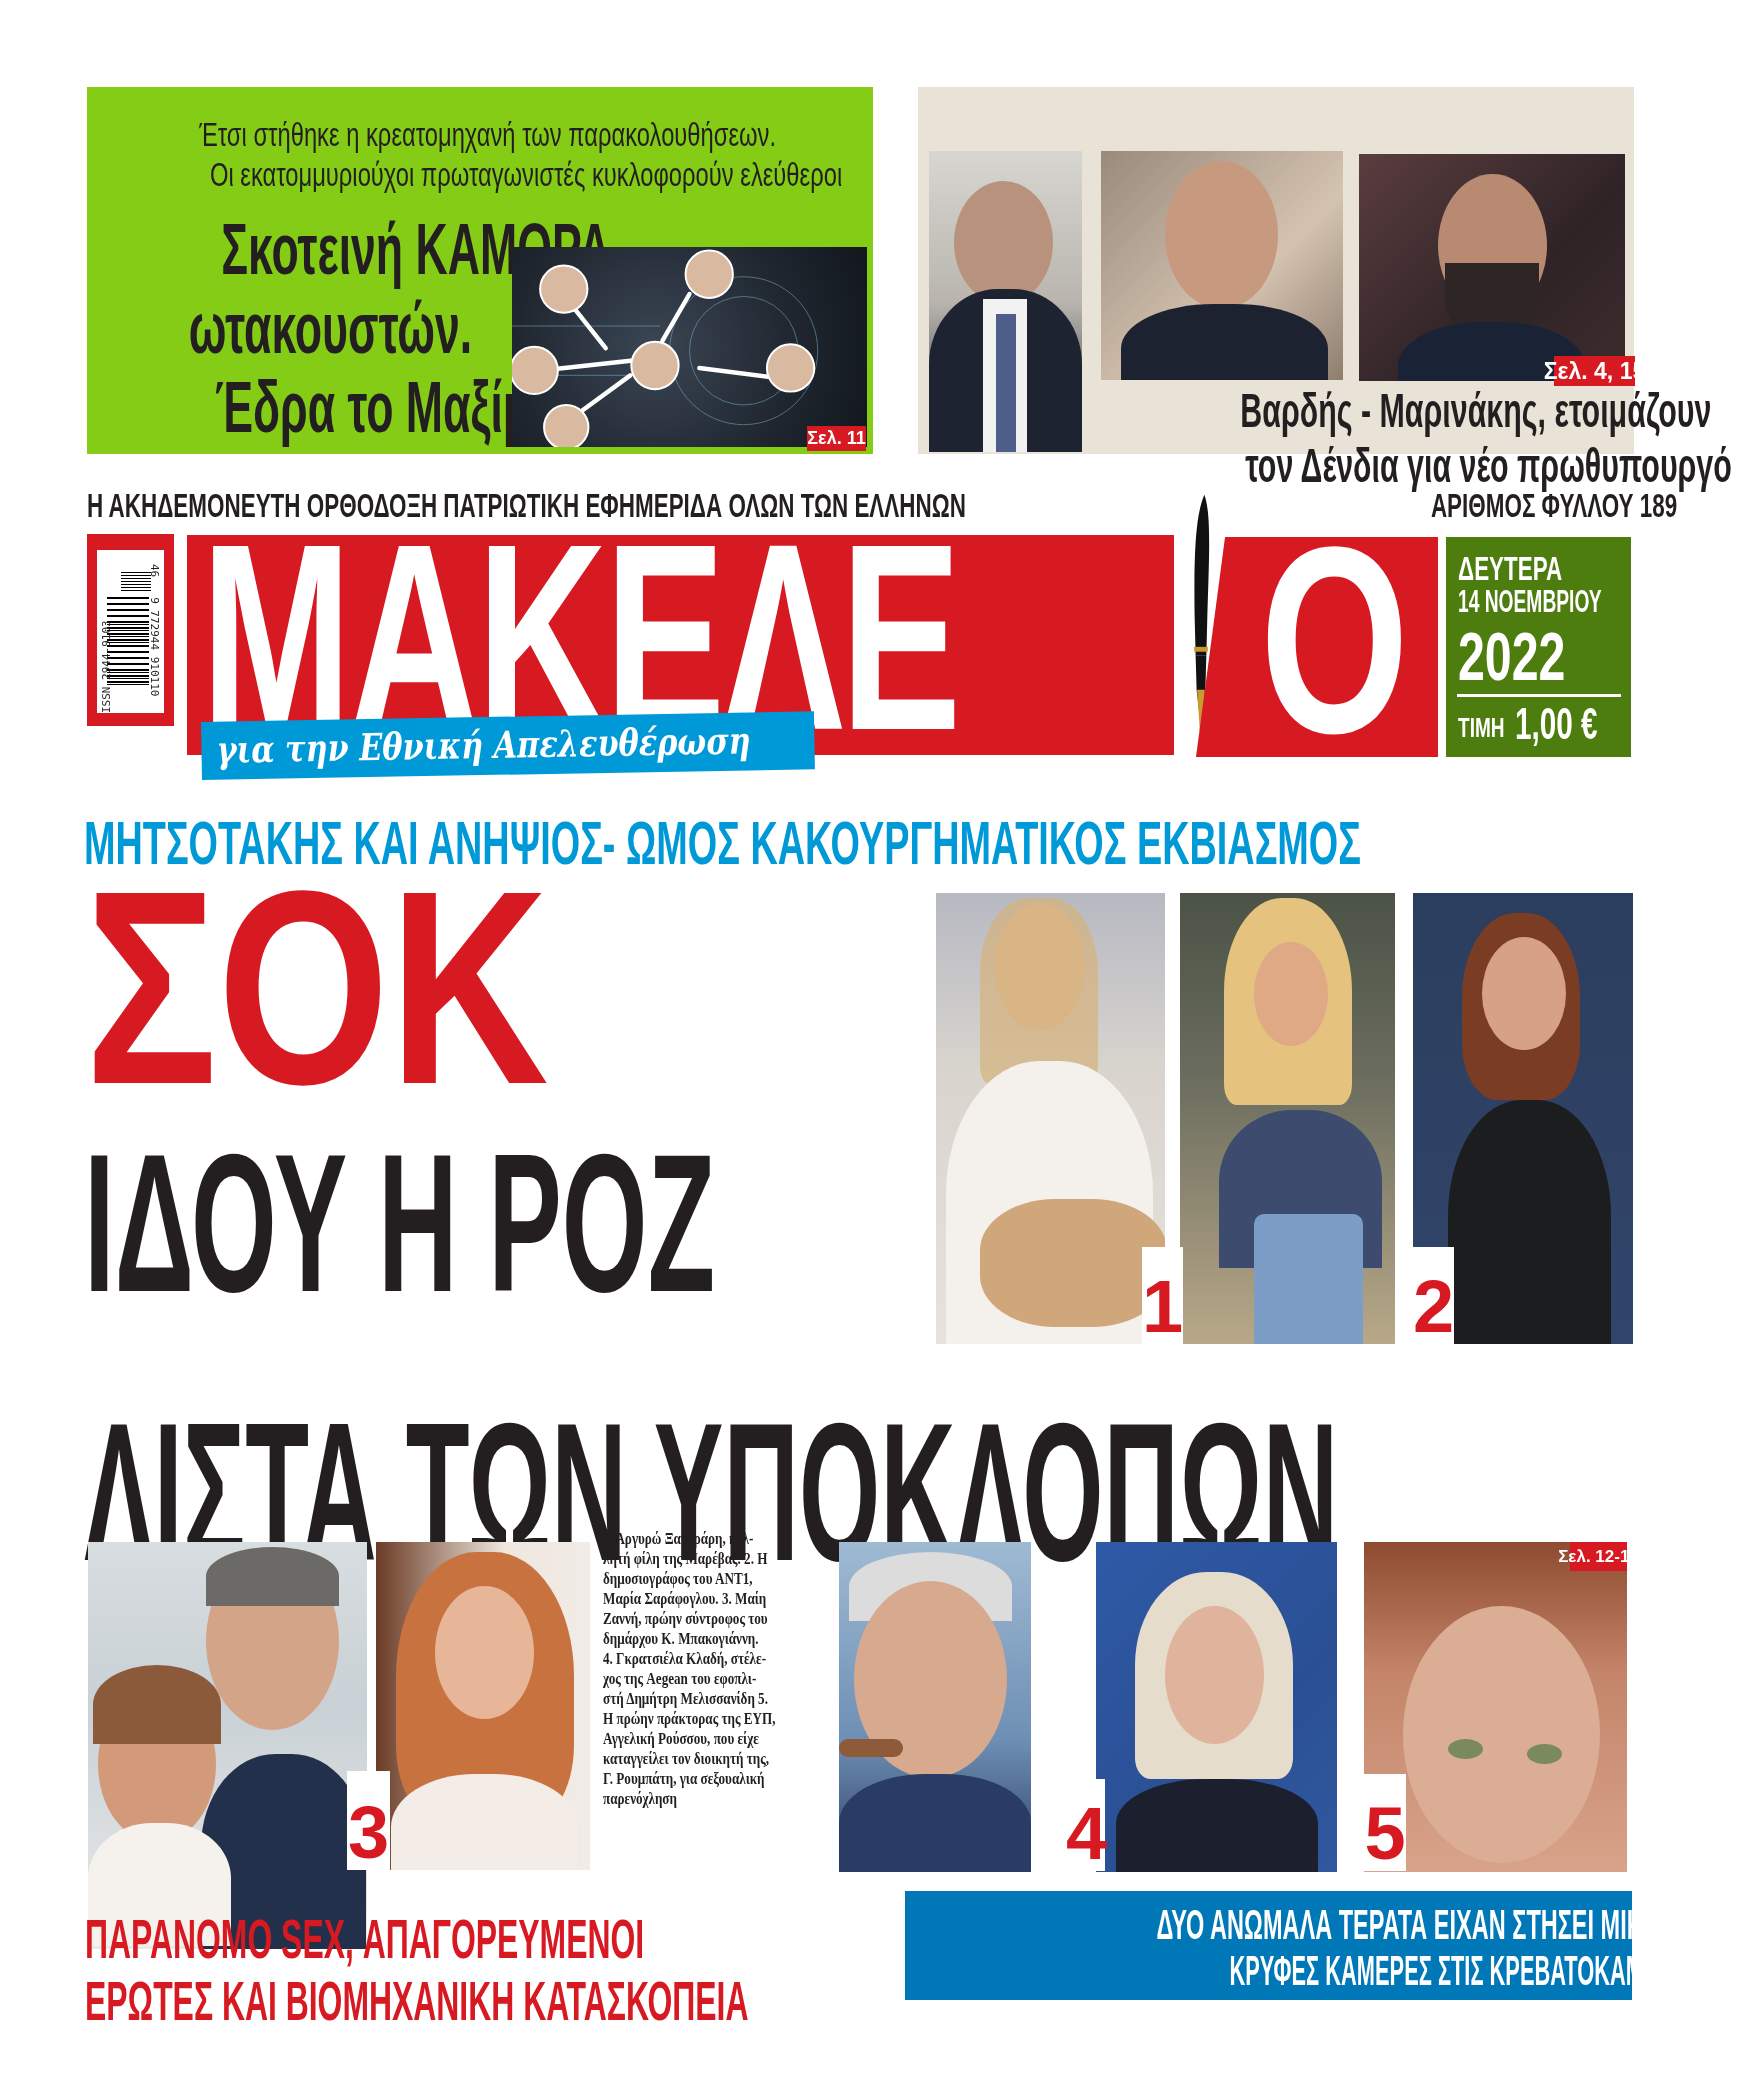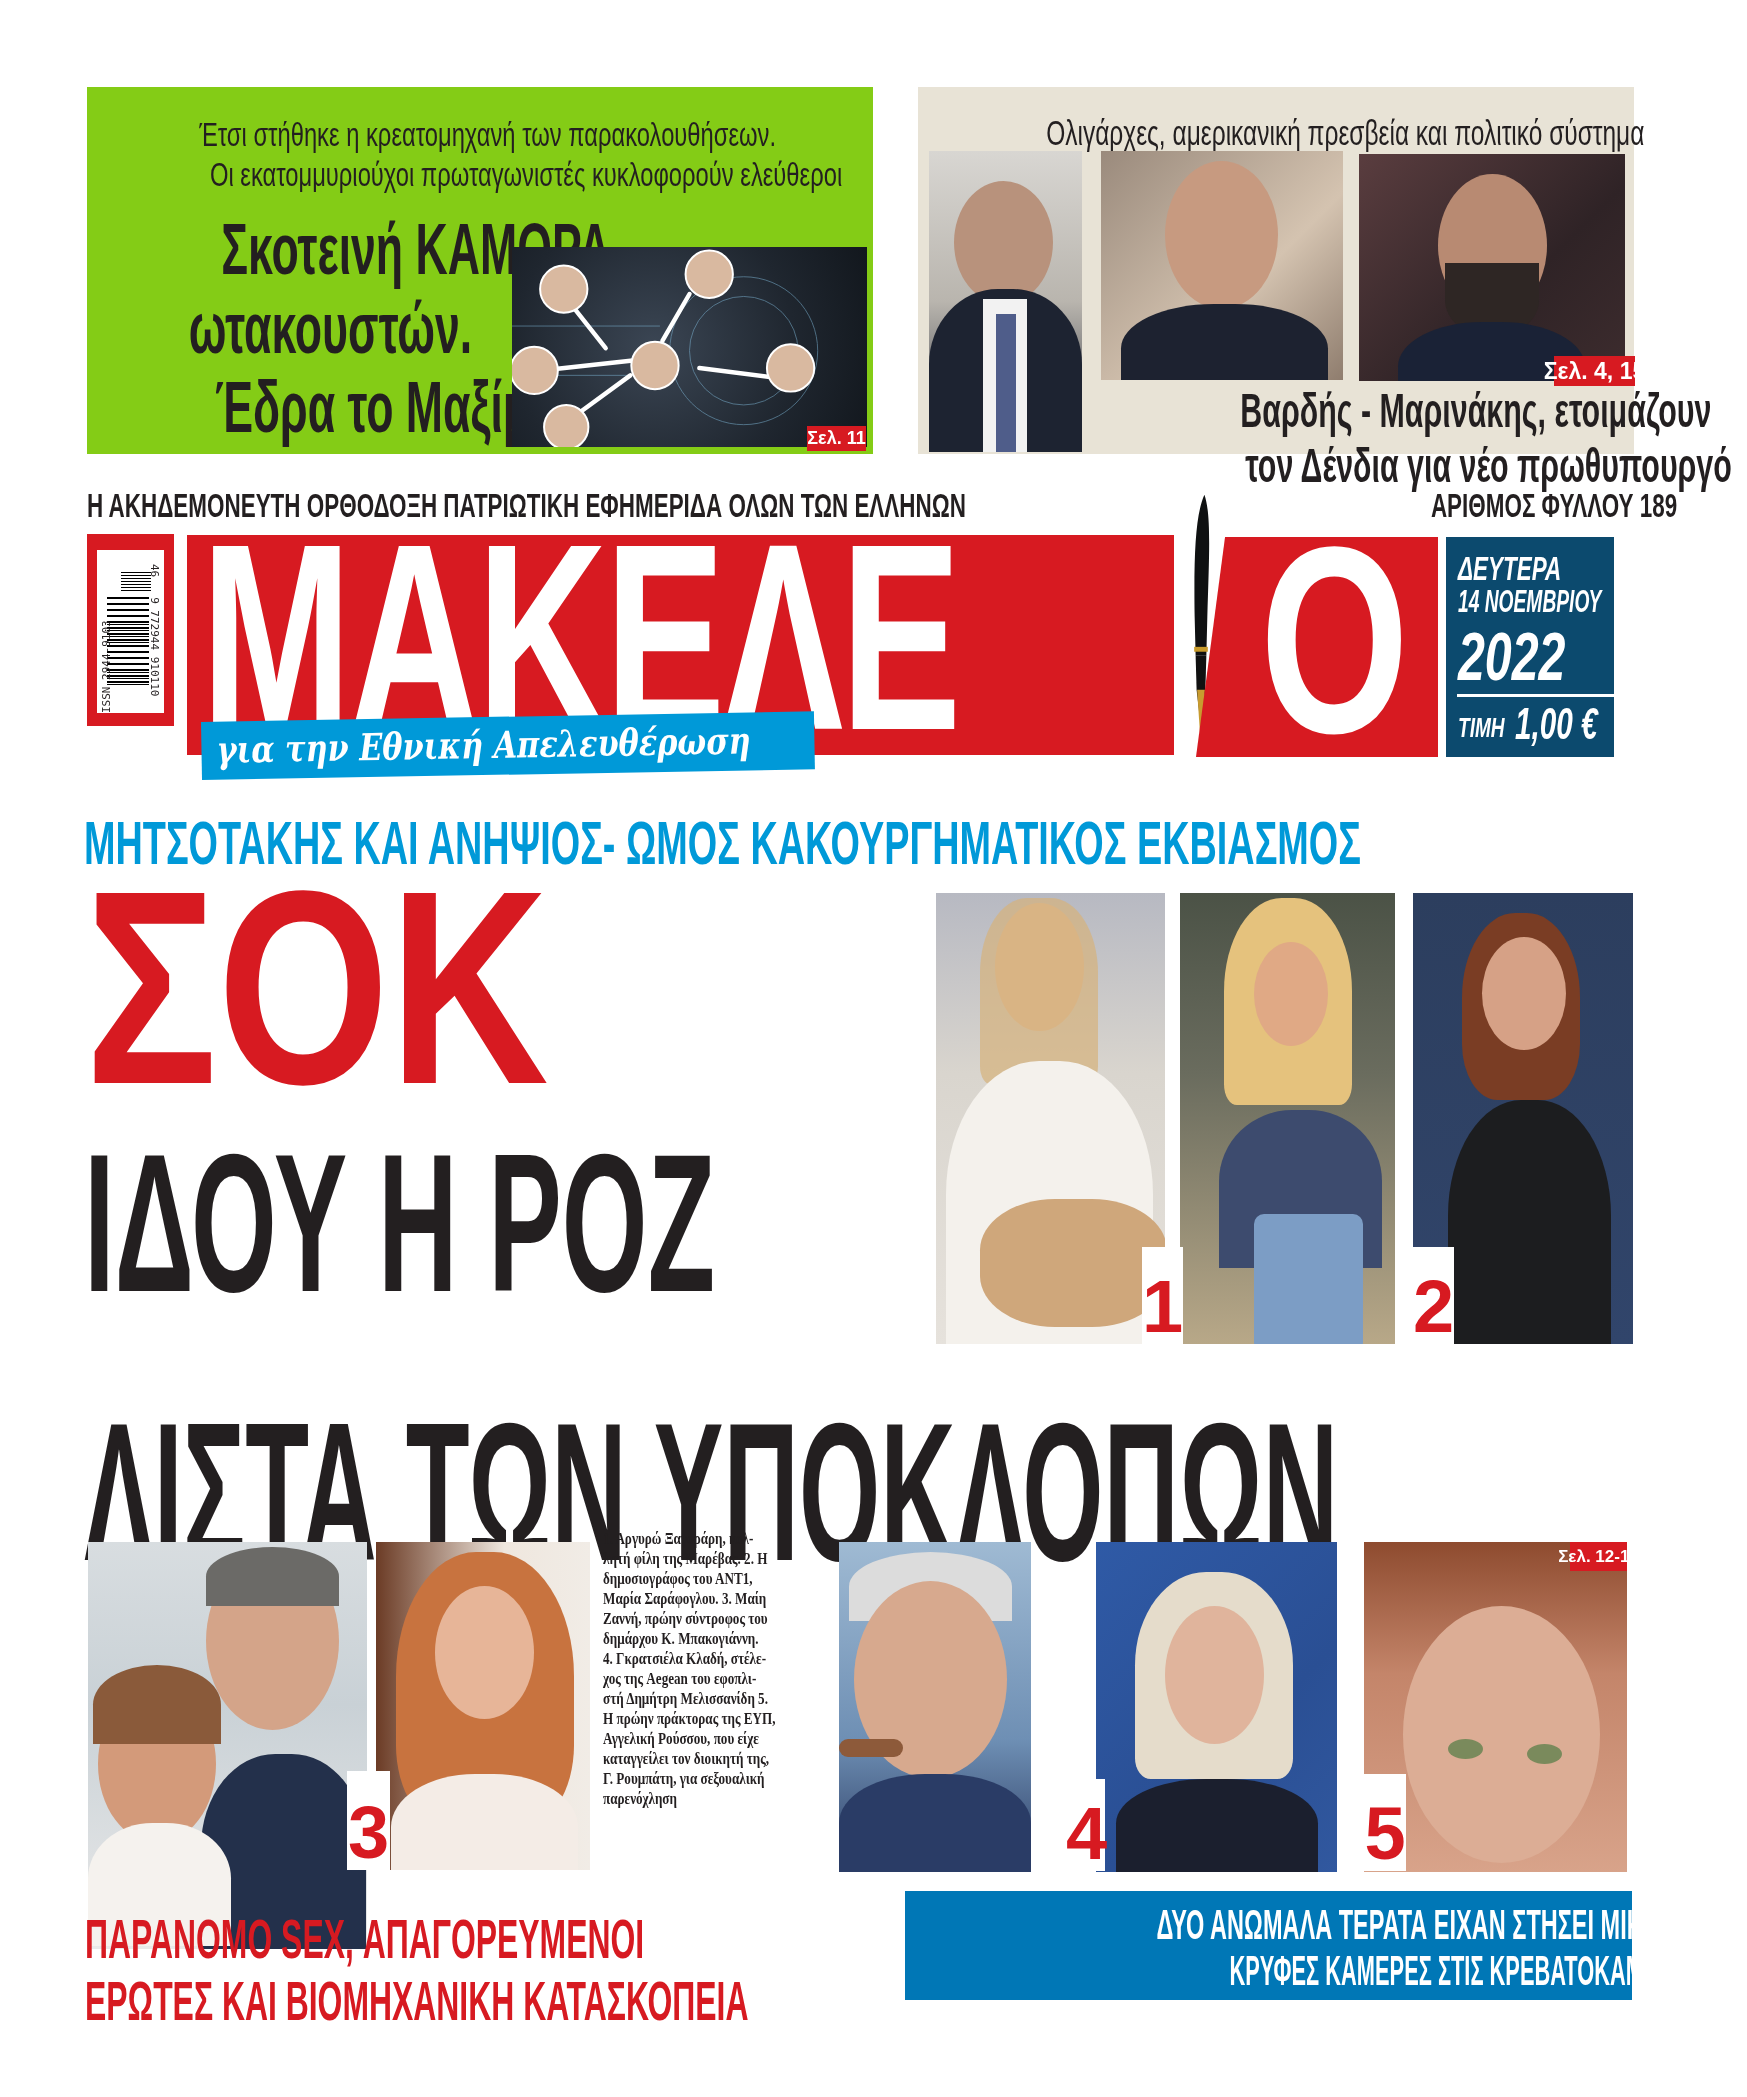--- a/index.html
+++ b/index.html
@@ -59,23 +59,20 @@
         <circle cx="110" cy="365" r="45"></circle>
       </g>
     </svg>
   </div>
   <div class="page-ref" style="left:720px; top:339px; width:59px; height:25px; font-size:18px;">
     <span>Σελ. 11</span>
   </div>
 </div>
 
 <div class="abs" style="left:918px; top:87px; width:716px; height:367px; background:#e8e3d6;">
-  <div class="abs" style="left:0; top:27px; width:100%; text-align:center; font-size:35px; line-height:37px;">
-    <span class="squash" style="transform:scaleX(0.70); transform-origin:center;">Ολιγάρχες, αμερικανική πρεσβεία και πολιτικό σύστημα</span>
-  </div>
 
   <div class="photo" style="left:11px; top:64px; width:153px; height:301px; background:linear-gradient(180deg,#d8d6d2 0%,#b9b5ae 50%,#2a2f3a 100%);">
     <div class="sil-head" style="left:25px; top:30px; width:99px; height:123px; background:#b8927c;"></div>
     <div class="sil-body" style="left:0px; top:138px; width:153px; height:168px; background:#1d2331;"></div>
     <div class="abs" style="left:54px; top:148px; width:44px; height:153px; background:#f2f2f2;"></div>
     <div class="abs" style="left:67px; top:163px; width:20px; height:138px; background:#4f5d8a;"></div>
   </div>
 
   <div class="photo" style="left:183px; top:64px; width:242px; height:229px; background:linear-gradient(135deg,#9a8a7c 0%,#d4c3b0 60%,#8f7d6e 100%);">
     <div class="sil-head" style="left:64px; top:10px; width:113px; height:148px; background:#c79a80;"></div>
@@ -139,21 +136,21 @@
     <span class="squash" style="transform:scaleX(0.72);">Ο</span>
   </div>
 </div>
 
 <div class="abs" style="left:201px; top:722px; width:613px; height:58px; background:#0099d8; transform:rotate(-1deg); transform-origin:left top;">
   <div class="abs" style="left:15px; top:6px; color:#fff; font-family:'DejaVu Serif','Liberation Serif',serif; font-style:italic; font-weight:700; font-size:37px; line-height:44px; white-space:nowrap;">
     <span class="squash" style="transform:scaleX(0.82);">για την Εθνική Απελευθέρωση</span>
   </div>
 </div>
 
-<div class="abs" style="left:1446px; top:537px; width:168px; height:220px; background:#0c4a6e; color:#fff; font-weight:700;font-style:italic;">
+<div class="abs" style="left:1446px; top:537px; width:185px; height:220px; background:#4d7c0f; color:#fff; font-weight:700;">
   <div class="abs" style="left:12px; top:14px; font-size:33px; line-height:35px;">
     <span class="squash" style="transform:scaleX(0.68);">ΔΕΥΤΕΡΑ</span>
   </div>
   <div class="abs" style="left:12px; top:48px; font-size:31px; line-height:34px;">
     <span class="squash" style="transform:scaleX(0.62);">14 ΝΟΕΜΒΡΙΟΥ</span>
   </div>
   <div class="abs" style="left:12px; top:83px; font-size:69px; line-height:74px;">
     <span class="squash" style="transform:scaleX(0.7);">2022</span>
   </div>
   <div class="abs" style="left:11px; top:157px; width:164px; height:2.5px; background:#fff;"></div>

